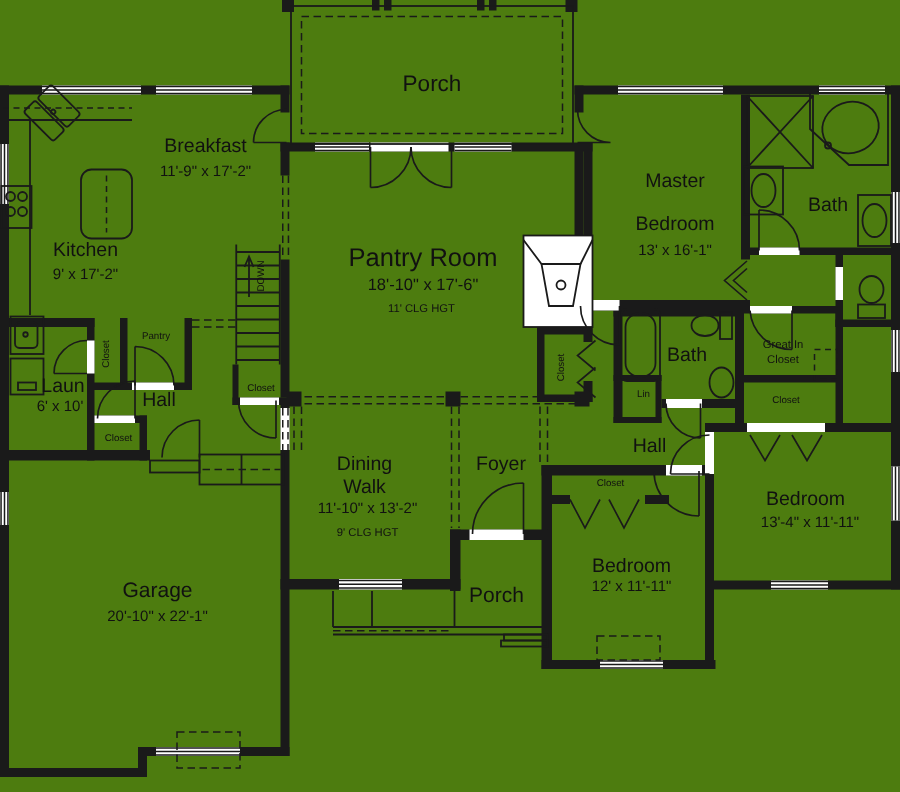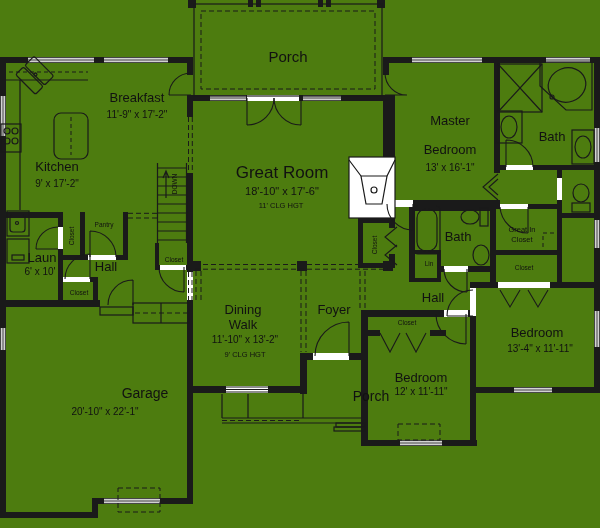--- a/index.html
+++ b/index.html
@@ -4,21 +4,21 @@
 <style>
   html,body{margin:0;padding:0;background:#fff;}
   #plan{position:relative;width:600px;height:528px;background:#4d7c0f;overflow:hidden;
         font-family:"Liberation Sans","DejaVu Sans",sans-serif;color:#111;}
   #plan svg{position:absolute;left:0;top:0;}
   .lbl{position:absolute;transform:translate(-50%,-50%);white-space:nowrap;
        text-align:center;color:#111;line-height:1;}
   .vert{transform:translate(-50%,-50%) rotate(-90deg);}
   .s17{font-size:17px;}
   .s15{font-size:15px;}
-  .s14{font-size:14px;margin-left:40px;}
+  .s14{font-size:14px;}
   .s13{font-size:13px;}
   .s11{font-size:11px;}
   .s10{font-size:10px;}
   .s7{font-size:7.5px;}
   .s6{font-size:6.5px;}
 </style>
 </head>
 <body>
 
 <div id="plan">
@@ -258,21 +258,21 @@
     <path d="M397 227 L385 237 L397 247 M397 245 L385 255 L397 265"></path>
     <path d="M498 174 L483 187 L498 200 M498 179 L489 187 L498 195"></path>
   </g>
 </svg>
 
   <div class="lbl s15" style="left:288px;top:56px">Porch</div>
   <div class="lbl s13" style="left:137px;top:97px">Breakfast</div>
   <div class="lbl s10" style="left:137px;top:115px">11'-9" x 17'-2"</div>
   <div class="lbl s13" style="left:57px;top:166px">Kitchen</div>
   <div class="lbl s10" style="left:57px;top:184px">9' x 17'-2"</div>
-  <div class="lbl s17" style="left:282px;top:172px">Great Room</div>
+  <div class="lbl s17" style="left:282px;top:172px">Pantry Room</div>
   <div class="lbl s11" style="left:282px;top:191px">18'-10" x 17'-6"</div>
   <div class="lbl s7" style="left:281px;top:206px">11' CLG HGT</div>
   <div class="lbl s13" style="left:450px;top:120px">Master</div>
   <div class="lbl s13" style="left:450px;top:149px">Bedroom</div>
   <div class="lbl s10" style="left:450px;top:168px">13' x 16'-1"</div>
   <div class="lbl s13" style="left:552px;top:136px">Bath</div>
   <div class="lbl s13" style="left:42px;top:257px">Laun</div>
   <div class="lbl s10" style="left:40px;top:272px">6' x 10'</div>
   <div class="lbl s13" style="left:106px;top:266px">Hall</div>
   <div class="lbl s13" style="left:243px;top:309px">Dining</div>

